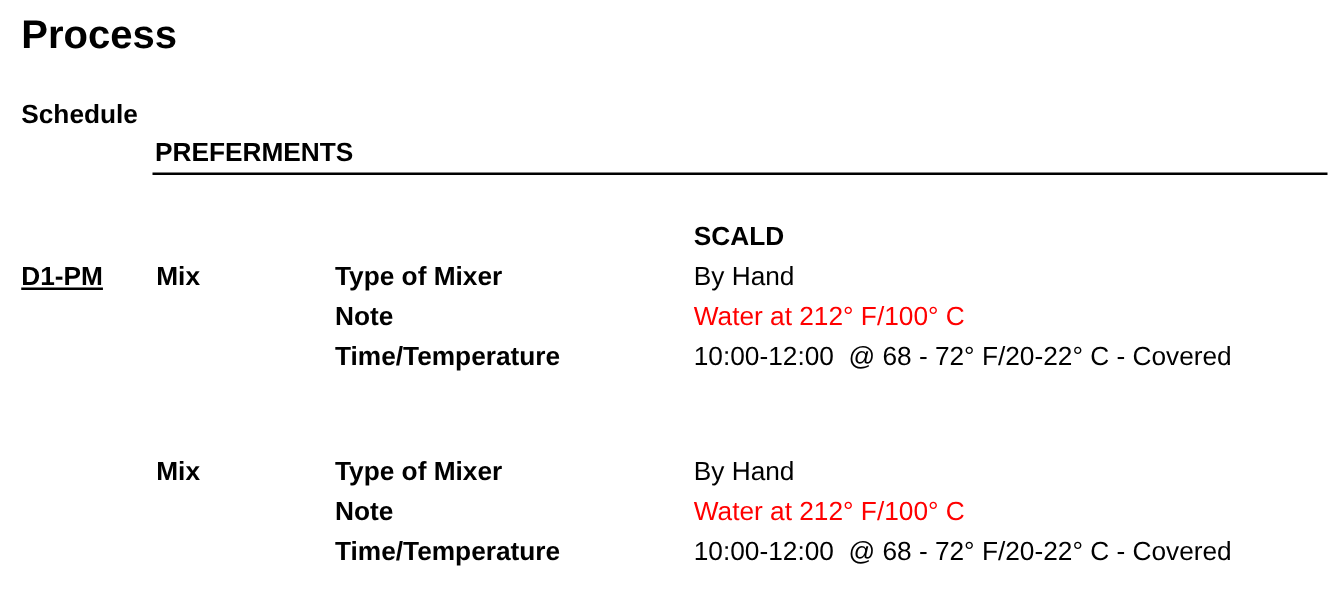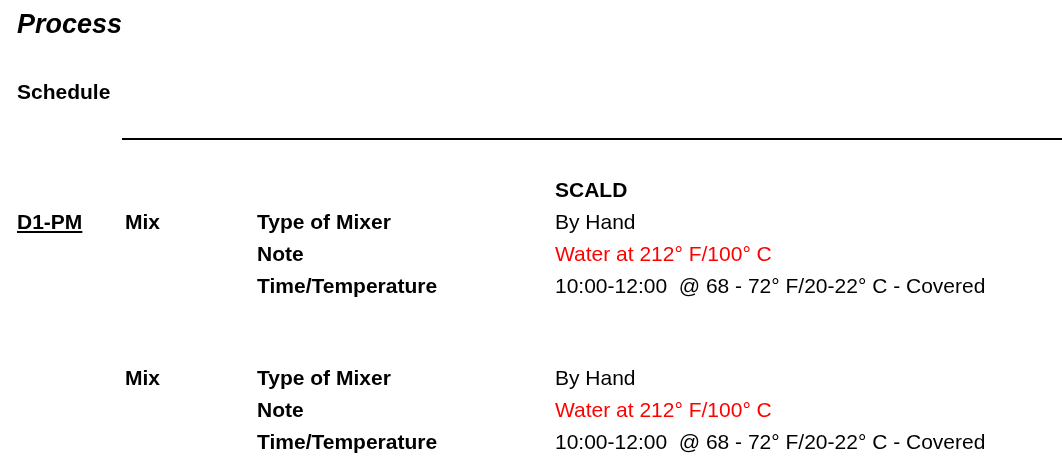--- a/index.html
+++ b/index.html
@@ -14,45 +14,46 @@
   }
   .sheet { position: absolute; inset: 0; background: #ffffff; }
   .cell {
     position: absolute;
     white-space: pre;
     font-size: 21px;
     line-height: 1;
     color: #000000;
   }
   .b { font-weight: bold; }
-  .title-size { font-size: 27px; font-style: italic; }
+  .title-size { font-size: 32px; }
   .note-value { color: #ff0000; }
   .rule {
     position: absolute;
     left: 122px;
     right: 0;
     top: 138px;
     height: 2px;
     background: #000000;
   }
   
   .col-day    { left: 17px; text-decoration: underline; }
   .col-action { left: 125px; }
-  .col-attr   { left: 257px; }
+  .col-attr   { left: 268px; }
   .col-val    { left: 555px; }
 </style>
 </head>
 <body>
 
 <div class="sheet">
 
   <div class="cell b title-size" style="top:11px; left:17px;">Process</div>
 
   <div class="cell b" style="top:81px; left:17px;">Schedule</div>
 
+  <div class="cell b" style="top:112px; left:124px;">PREFERMENTS</div>
   <div class="rule" style="background: rgb(0, 0, 0);"></div>
 
   <div class="cell b col-val" style="top:179px;">SCALD</div>
 
   <div class="cell b col-day" style="top:211px;">D1-PM</div>
   <div class="cell b col-action" style="top:211px;">Mix</div>
   <div class="cell b col-attr" style="top:211px;">Type of Mixer</div>
   <div class="cell col-val" style="top:211px;">By Hand</div>
 
   <div class="cell b col-attr" style="top:243px;">Note</div>

